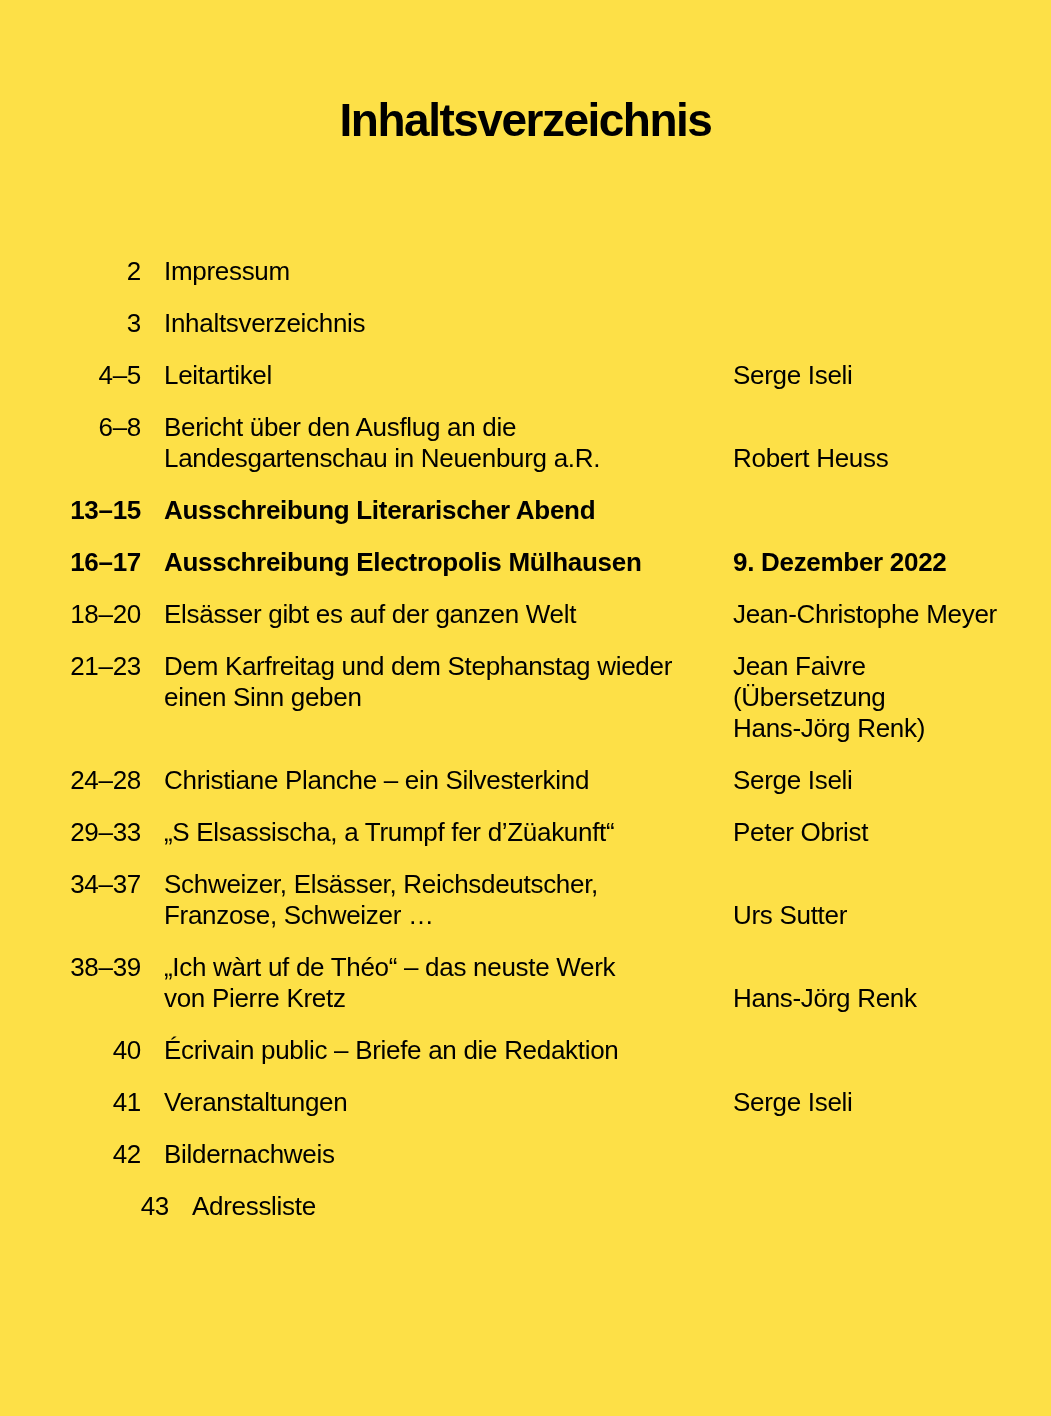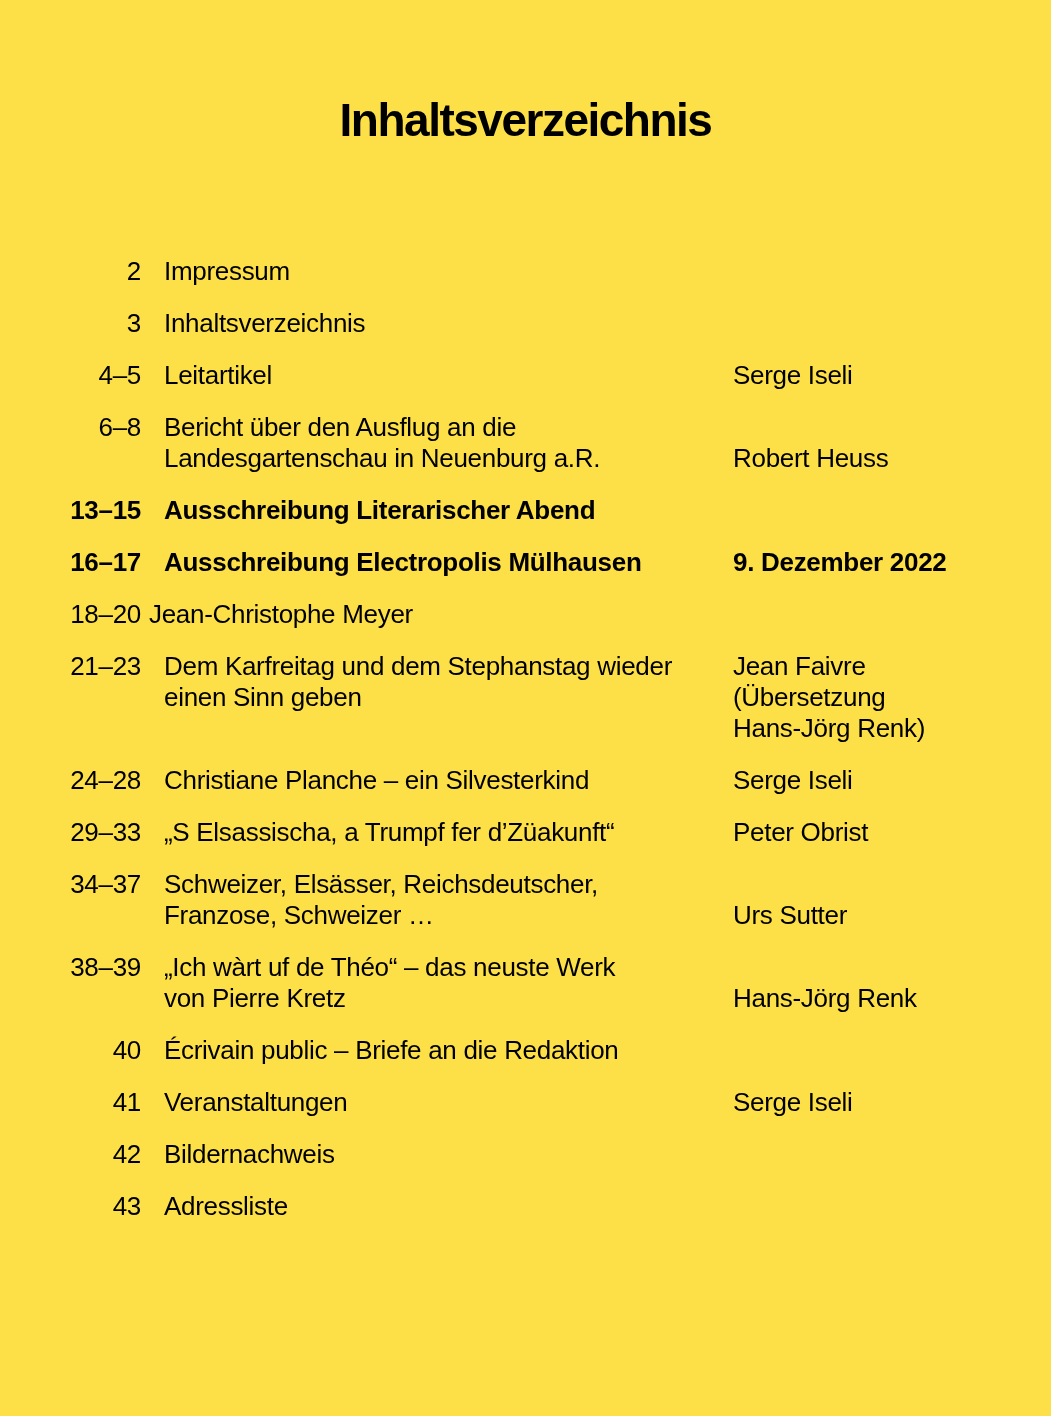--- a/index.html
+++ b/index.html
@@ -28,21 +28,21 @@
     margin-top: 113px;
   }
   .toc-row {
     display: grid;
     grid-template-columns: 141px 584px 1fr;
     font-size: 26px;
     line-height: 31px;
     letter-spacing: -0.3px;
     margin-bottom: 21px;
   }
-  .toc-row:last-child { margin-bottom: 0; }
+  .toc-row:last-child { margin-bottom: 0; margin-left: 28px; }
   .toc-pages {
     text-align: right;
     white-space: pre-line;
     align-self: start;
   }
   .toc-title {
     padding-left: 23px;
     white-space: pre-line;
     align-self: start;
   }
@@ -99,20 +99,21 @@
     </div>
 
     <div class="toc-row bold">
       <div class="toc-pages">16–17</div>
       <div class="toc-title">Ausschreibung Electropolis Mülhausen</div>
       <div class="toc-author">9. Dezember 2022</div>
     </div>
 
     <div class="toc-row">
       <div class="toc-pages">18–20</div>
+      <div class="toc-title">Elsässer gibt es auf der ganzen Welt</div>
       <div class="toc-author">Jean-Christophe Meyer</div>
     </div>
 
     <div class="toc-row">
       <div class="toc-pages">21–23</div>
       <div class="toc-title">Dem Karfreitag und dem Stephanstag wieder
 einen Sinn geben</div>
       <div class="toc-author">Jean Faivre
 (Übersetzung
 Hans-Jörg Renk)</div>

